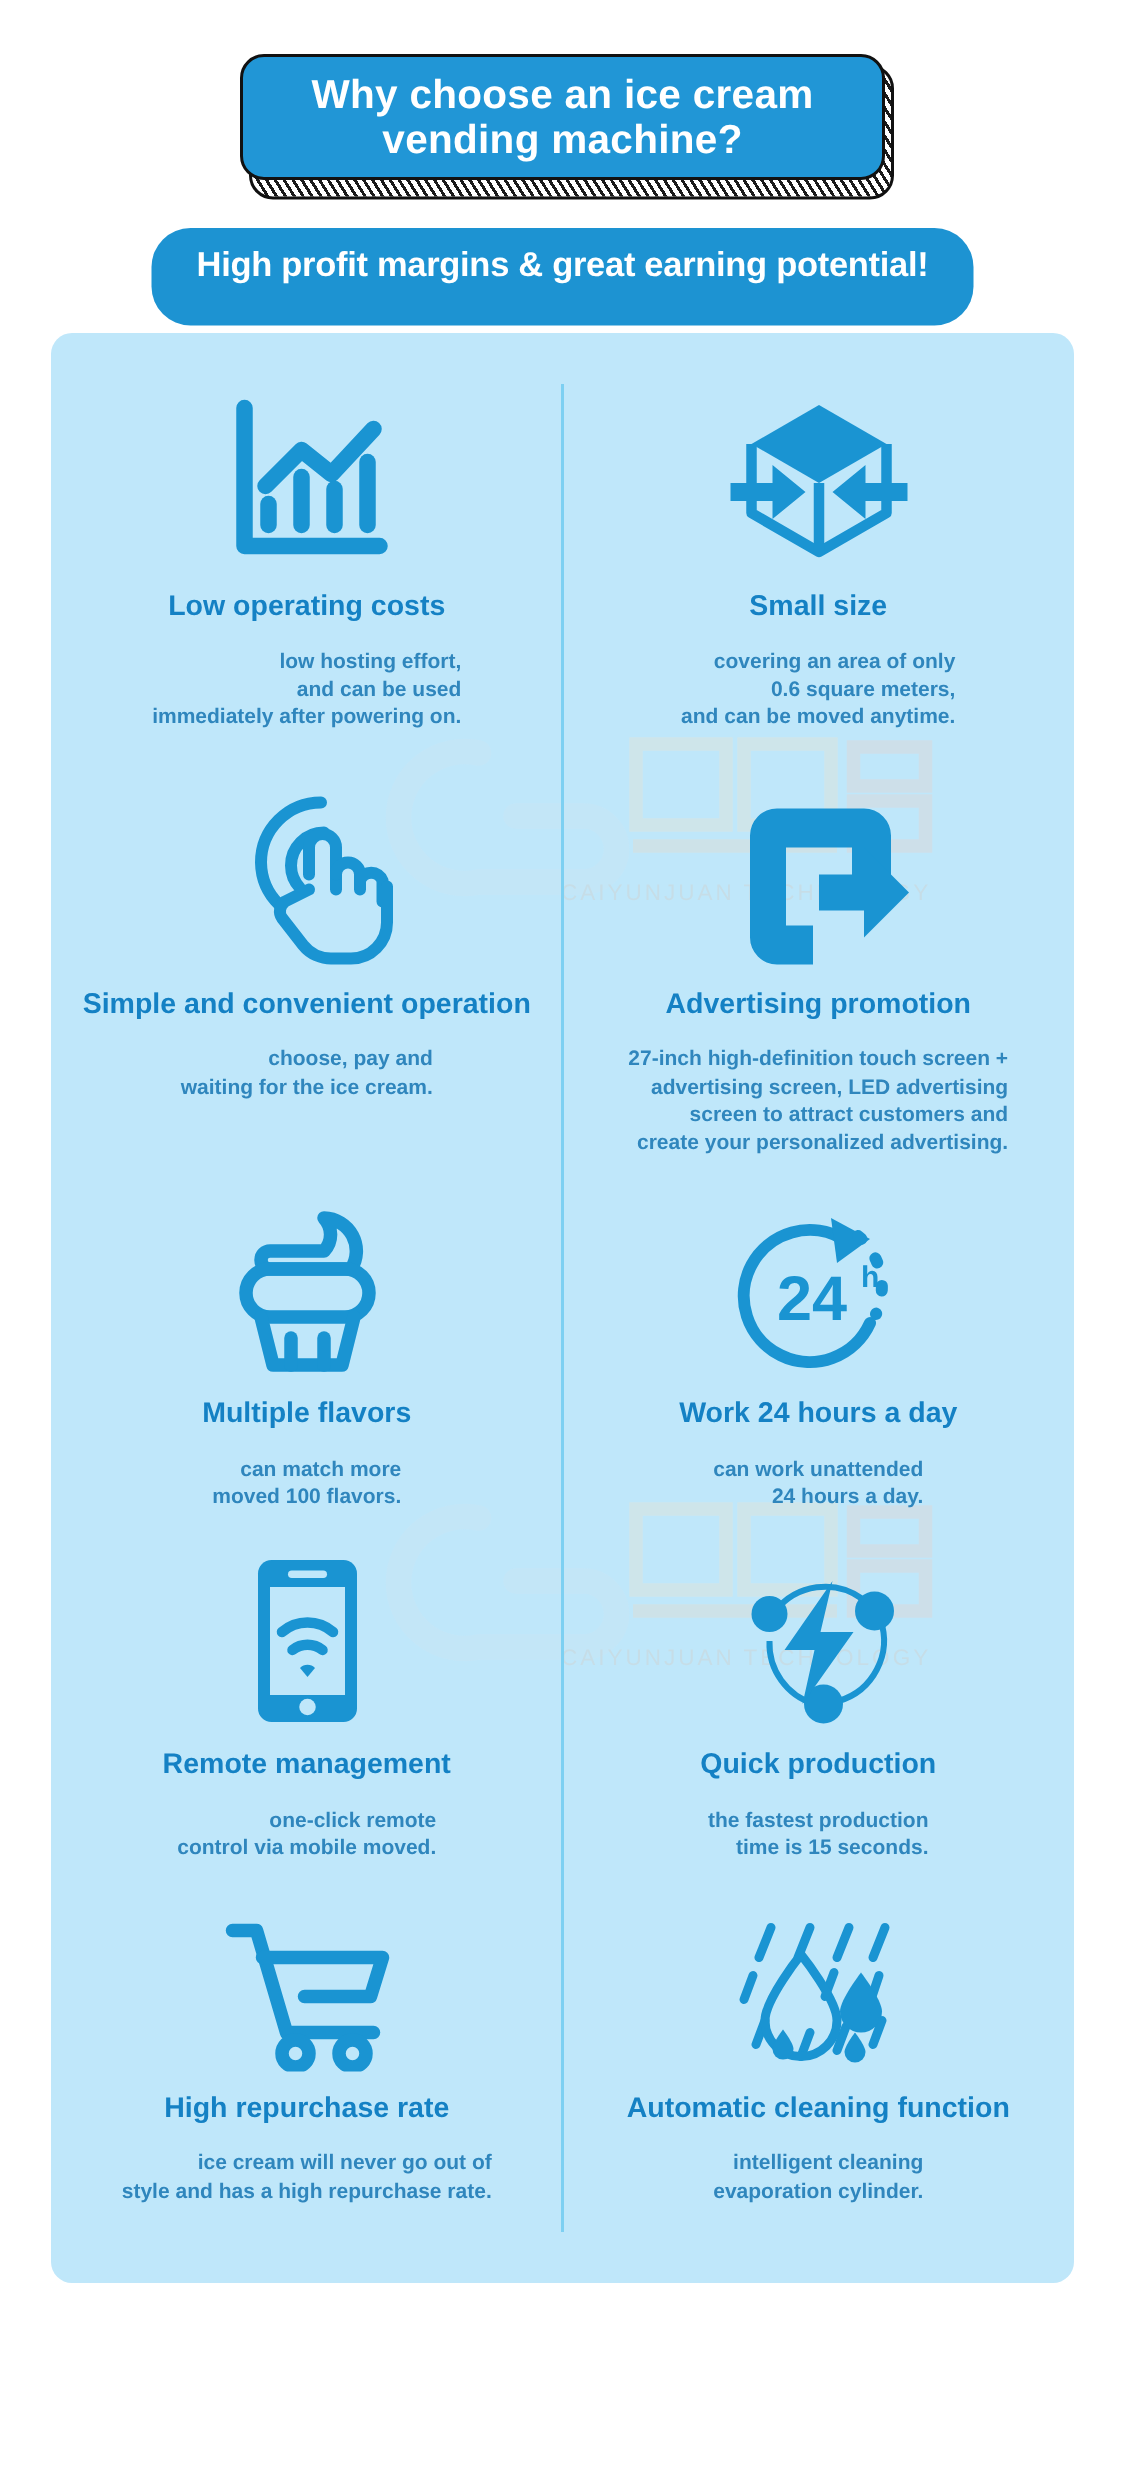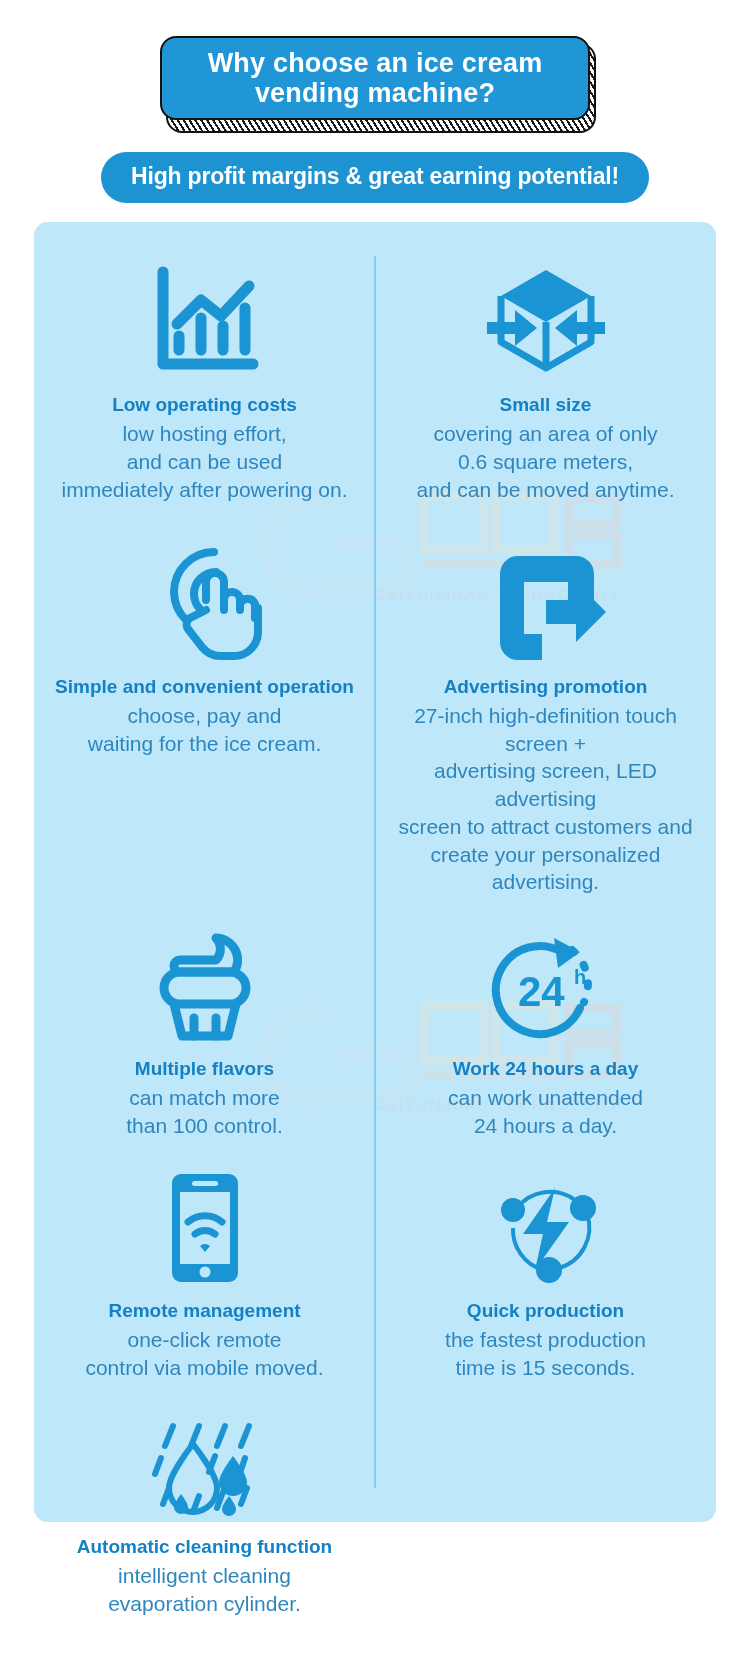--- a/index.html
+++ b/index.html
@@ -27,21 +27,21 @@
     position: absolute; left: 0; top: 0; width: 430px; height: 84px;
     border-radius: 16px; background: #2196d6; border: 2px solid #111;
     display: flex; align-items: center; justify-content: center; text-align: center;
   }
   .title-text {
     color: #fff; font-size: 27px; font-weight: 700; line-height: 1.12;
     letter-spacing: .2px; padding: 0 12px;
   }
   .subtitle-box {
     margin-top: 26px; background: #1d93d2; border-radius: 26px;
-    padding: 11px 30px 13px; display: flex; align-items: center; justify-content: center;
+    padding: 11px 30px 27px; display: flex; align-items: center; justify-content: center;
   }
   .subtitle-text { color: #fff; font-size: 23px; font-weight: 700; letter-spacing: -.2px; }
 
   
   .panel {
     position: absolute; left: 34px; top: 222px;
     width: 682px; height: 1300px;
     background: #bfe7fa; border-radius: 14px;
     padding: 26px 0 20px;
   }
@@ -53,30 +53,31 @@
   
   .wm { position: absolute; opacity: .30; pointer-events: none; }
   .wm svg { display: block; }
 
   .grid {
     position: relative; display: grid; grid-template-columns: 1fr 1fr;
     row-gap: 0; z-index: 2;
   }
   .cell {
     display: flex; flex-direction: column; align-items: center;
-    padding: 0 14px; text-align: center;
+    padding: 0 14px; text-align: right;
   }
   .icon-box { display: flex; align-items: flex-end; justify-content: center; }
   .feat-title {
     color: #1481c4; font-weight: 700; font-size: 19px; line-height: 1.18;
     margin-top: 14px;
   }
   .feat-desc {
-    color: #2f86bd; font-size: 21px; line-height: 1.32; margin-top: 4px;
+    color: #2f86bd; font-size: 14px; line-height: 1.32; margin-top: 15px;
     white-space: pre-line;
+    font-weight: bold;
   }
 
   .r1 .icon-box { height: 132px; }
   .r2 .icon-box { height: 132px; margin-top: 26px; }
   .r3 .icon-box { height: 120px; margin-top: 28px; }
   .r4 .icon-box { height: 120px; margin-top: 26px; }
   .r5 .icon-box { height: 112px; margin-top: 28px; }
 </style>
 </head>
 <body>
@@ -202,21 +203,21 @@
               <path d="M30 30 h36 a16 16 0 0 0 0 -22 a22 22 0 0 1 18 34 H30 a6 6 0 0 1 0 -12 Z"></path>
               <rect x="14" y="42" width="82" height="32" rx="16"></rect>
               <path d="M24 74 L32 106 h46 l8 -32"></path>
               <path d="M44 106 V88"></path>
               <path d="M66 106 V88"></path>
             </g>
           </svg>
         </div>
         <div class="feat-title">Multiple flavors</div>
         <div class="feat-desc">can match more
-than 100 control.</div>
+moved 100 flavors.</div>
       </div>
 
       <div class="cell r3">
         <div class="icon-box">
           <svg width="116" height="114" viewBox="0 0 116 114">
             <g fill="none" stroke="#1a94d2" stroke-width="8" stroke-linecap="round">
               <path d="M74 22 A44 44 0 1 0 92 78"></path>
             </g>
             <path d="M66 8 L92 22 L70 38 Z" fill="#1a94d2"></path>
             <g fill="none" stroke="#1a94d2" stroke-width="8" stroke-linecap="round" stroke-dasharray="3 16">
@@ -262,20 +263,35 @@
             <circle cx="96" cy="38" r="13" fill="#1a94d2"></circle>
             <circle cx="62" cy="100" r="13" fill="#1a94d2"></circle>
             <path d="M68 18 L36 64 h20 l-8 36 34 -48 H60 Z" fill="#1a94d2"></path>
           </svg>
         </div>
         <div class="feat-title">Quick production</div>
         <div class="feat-desc">the fastest production
 time is 15 seconds.</div>
       </div>
 
+      <div class="cell r5">
+        <div class="icon-box">
+          <svg width="116" height="104" viewBox="0 0 116 104">
+            <g fill="none" stroke="#1a94d2" stroke-width="9" stroke-linecap="round" stroke-linejoin="round">
+              <path d="M8 10 h16 L44 78 h58"></path>
+              <path d="M28 28 h80 l-8 26 H56"></path>
+              <circle cx="50" cy="92" r="9"></circle>
+              <circle cx="88" cy="92" r="9"></circle>
+            </g>
+          </svg>
+        </div>
+        <div class="feat-title">High repurchase rate</div>
+        <div class="feat-desc">ice cream will never go out of
+style and has a high repurchase rate.</div>
+      </div>
 
       <div class="cell r5">
         <div class="icon-box">
           <svg width="112" height="104" viewBox="0 0 112 104">
             <g stroke="#1a94d2" stroke-width="6" stroke-linecap="round">
               <path d="M24 8 L16 28"></path>
                 <path d="M50 8 L42 28"></path>
               <path d="M76 8 L68 28"></path>
                 <path d="M100 8 L92 28"></path>
               <path d="M12 40 L6 56"></path>

